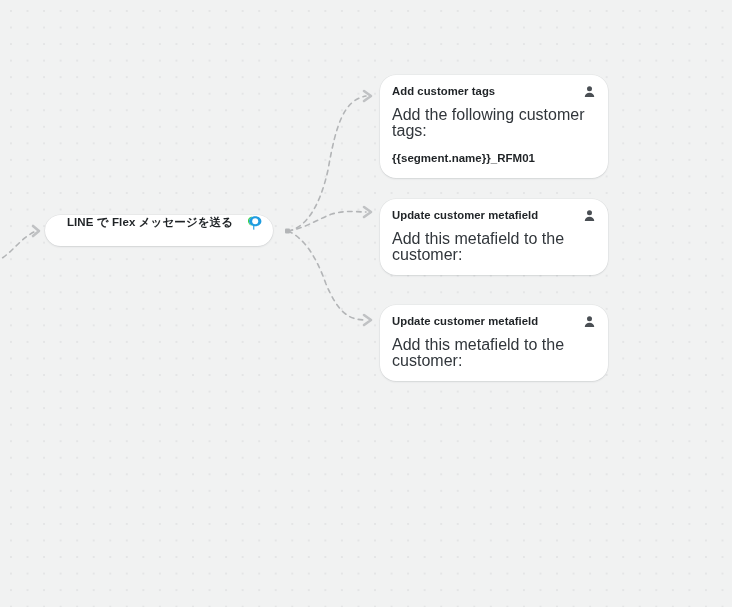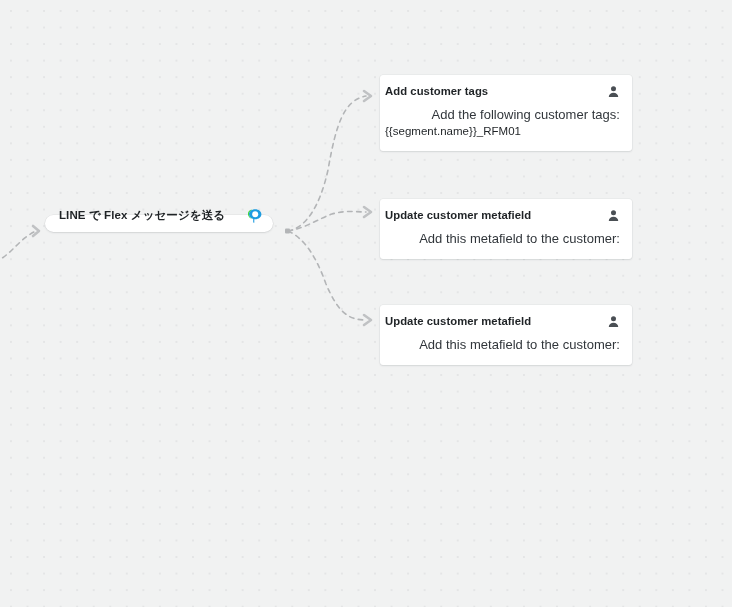--- a/index.html
+++ b/index.html
@@ -28,28 +28,29 @@
     height: 607px;
     pointer-events: none;
   }
 
   
   .pill-node {
     position: absolute;
     left: 45px;
     top: 215px;
     width: 228px;
-    height: 17px;
+    height: 31px;
     box-sizing: border-box;
     background: #ffffff;
     border-radius: 16px;
     box-shadow: 0 1px 2px rgba(22,29,37,0.10), 0 0 0 0.5px rgba(22,29,37,0.07);
     display: flex;
     align-items: center;
     padding: 0 10px 16px 14px;
+    text-align: center;
   }
   .pill-label {
     font-size: 11.5px;
     font-weight: bold;
     color: #1f2326;
     letter-spacing: 0.1px;
     white-space: nowrap;
     flex: 1 1 auto;
   }
   .pill-icon {
@@ -58,24 +59,24 @@
     height: 16px;
     margin-left: 6px;
     display: block;
   }
 
   
   .card {
     position: absolute;
     box-sizing: border-box;
     background: #ffffff;
-    border-radius: 3px;
+    border-radius: 16px;
     box-shadow: 0 1px 2px rgba(22,29,37,0.10), 0 0 0 0.5px rgba(22,29,37,0.06);
-    padding: 9px 12px 12px 5px;
-    width: 252px;
+    padding: 9px 12px 12px 12px;
+    width: 228px;
   }
   .card-header {
     display: flex;
     align-items: flex-start;
     justify-content: space-between;
     margin-bottom: 9px;
   }
   .card-title {
     font-size: 11.3px;
     font-weight: bold;
@@ -84,33 +85,32 @@
     line-height: 14px;
   }
   .person-icon {
     flex: 0 0 auto;
     width: 13px;
     height: 13px;
     margin-top: 1px;
     display: block;
   }
   .card-desc {
-    font-size: 13px;
+    font-size: 16px;
     color: #31363b;
     line-height: 16px;
     letter-spacing: 0.02px;
-    text-align: right;
   }
   .card-value {
     font-size: 11.5px;
-    font-weight: normal;
+    font-weight: bold;
     color: #1f2326;
     line-height: 16px;
     letter-spacing: 0.02px;
-    margin-top: 0;
+    margin-top: 11px;
   }
 </style>
 </head>
 <body>
 
 <div id="canvas">
 
   <svg id="edges" viewBox="0 0 732 607" width="732" height="607">
     <g fill="none" stroke="#b3b5b7" stroke-width="1.6" stroke-dasharray="4.5 4.5" stroke-linecap="round">
 

